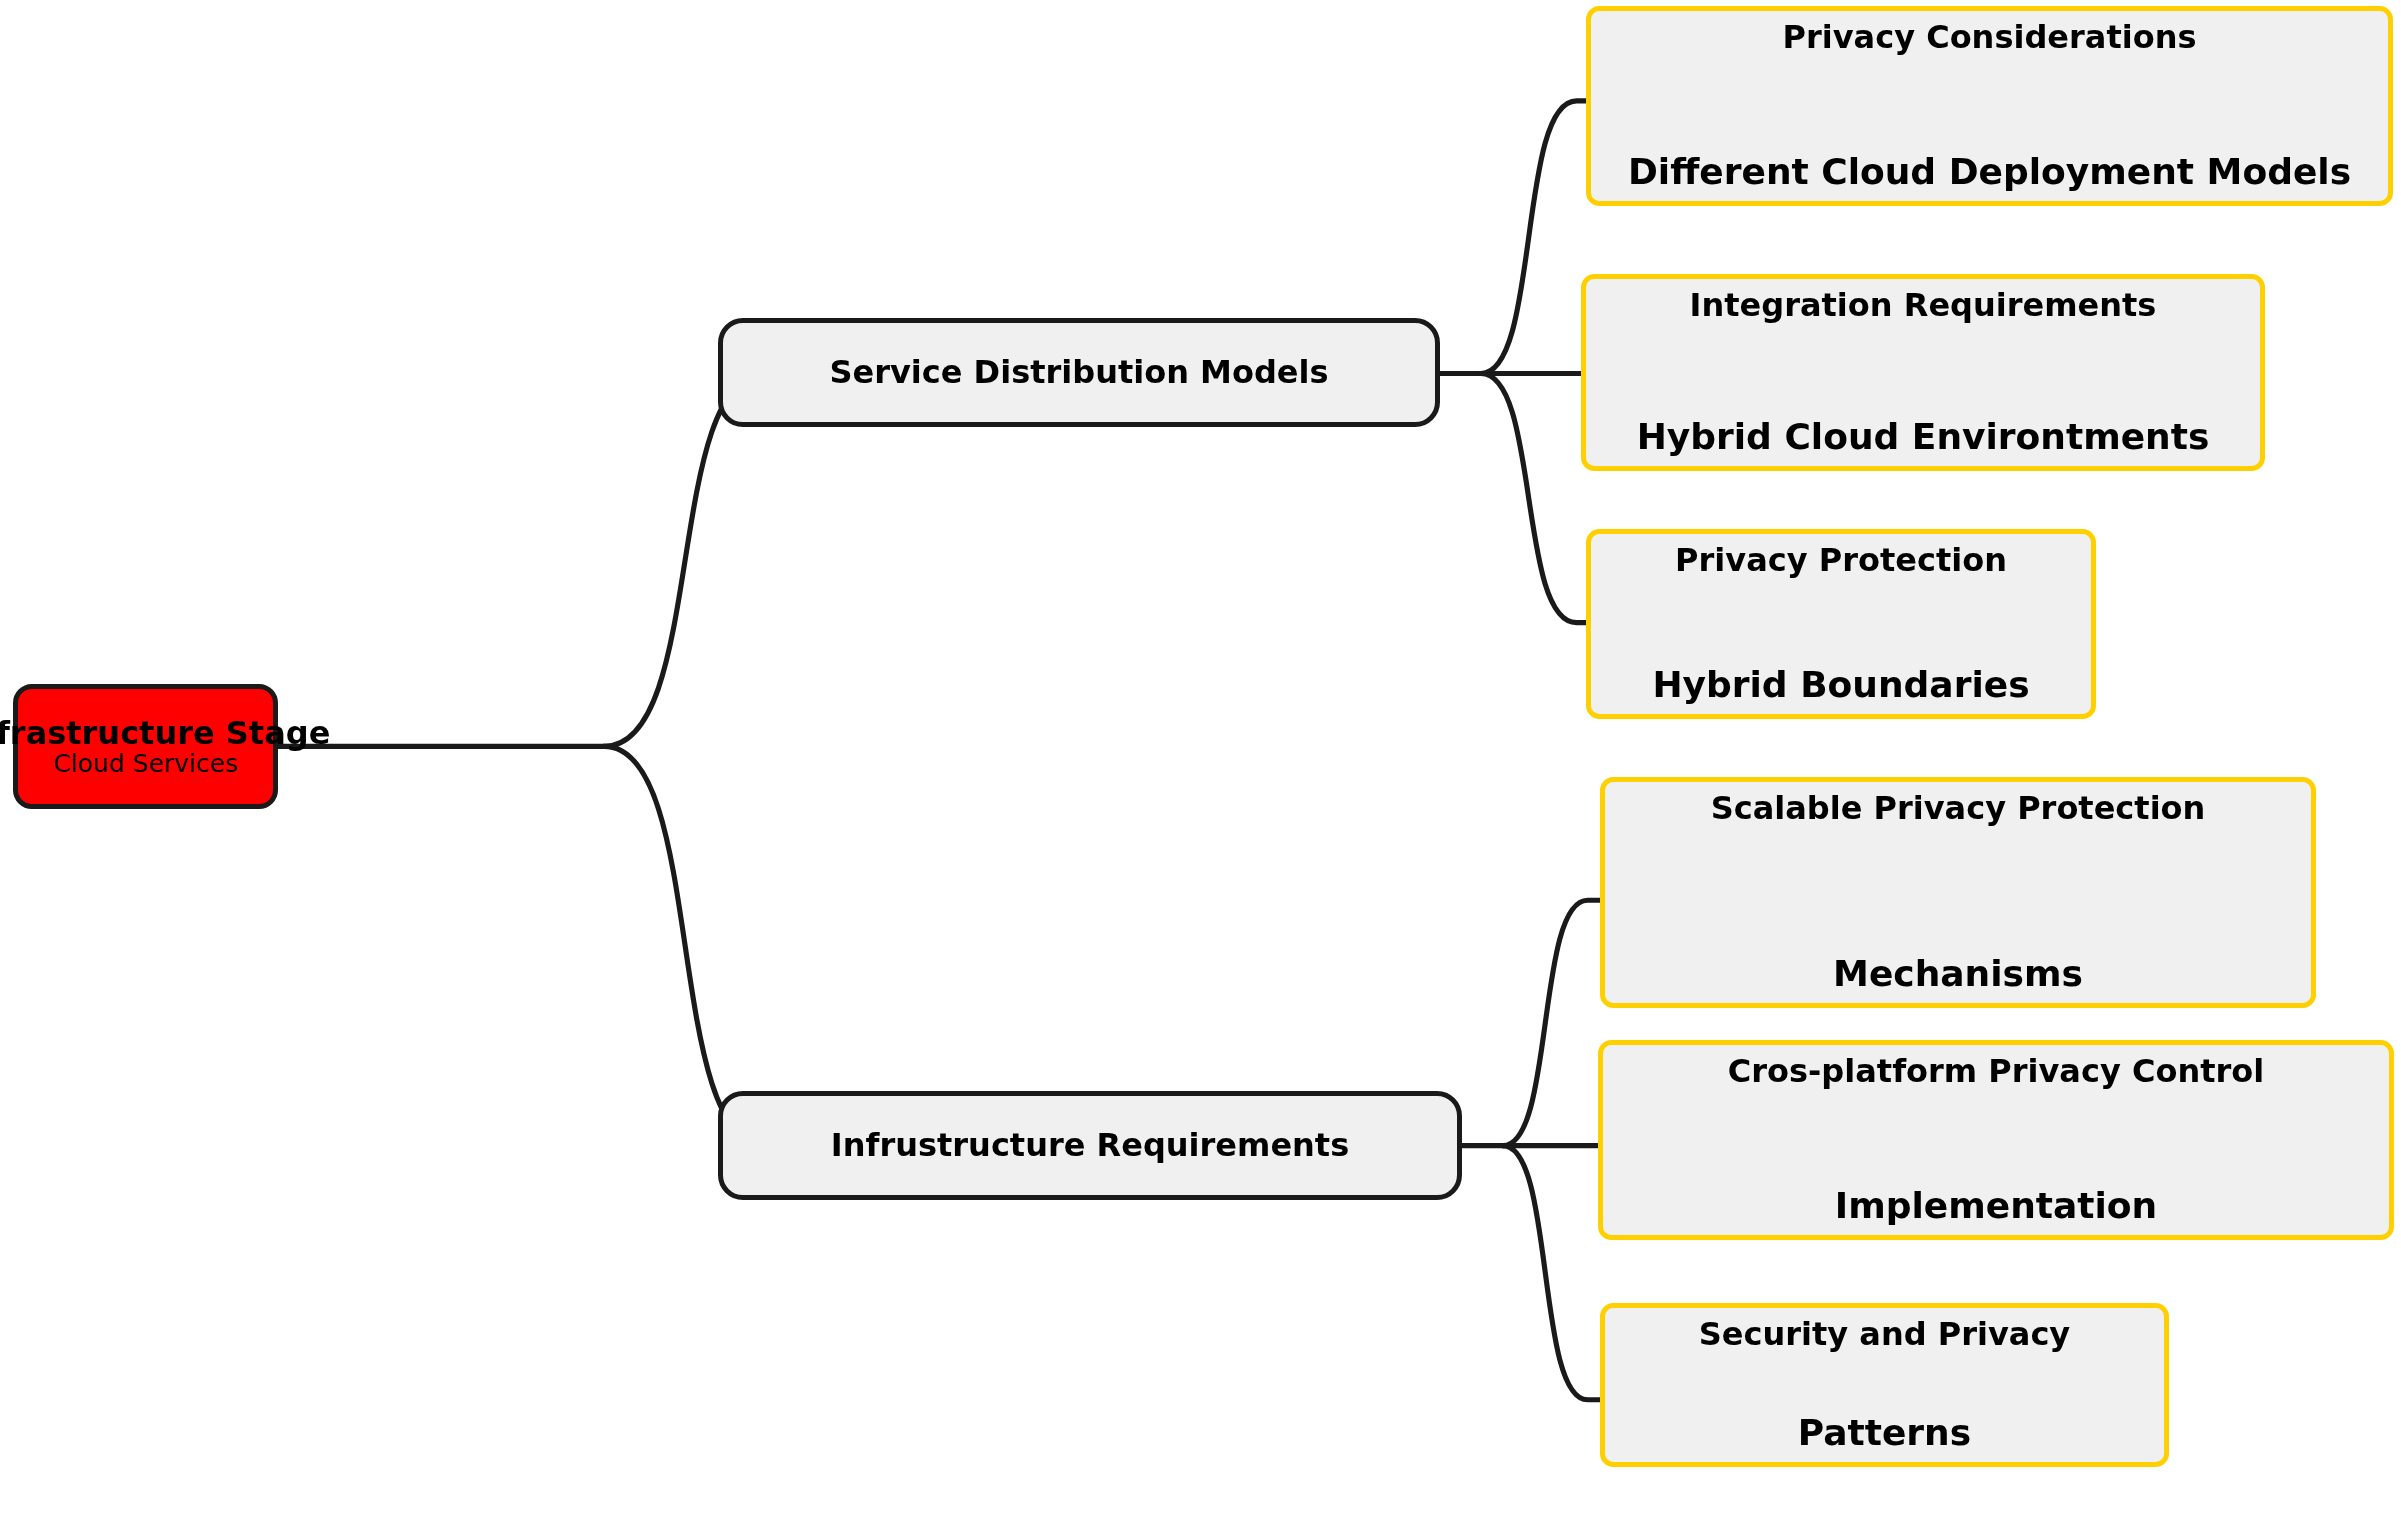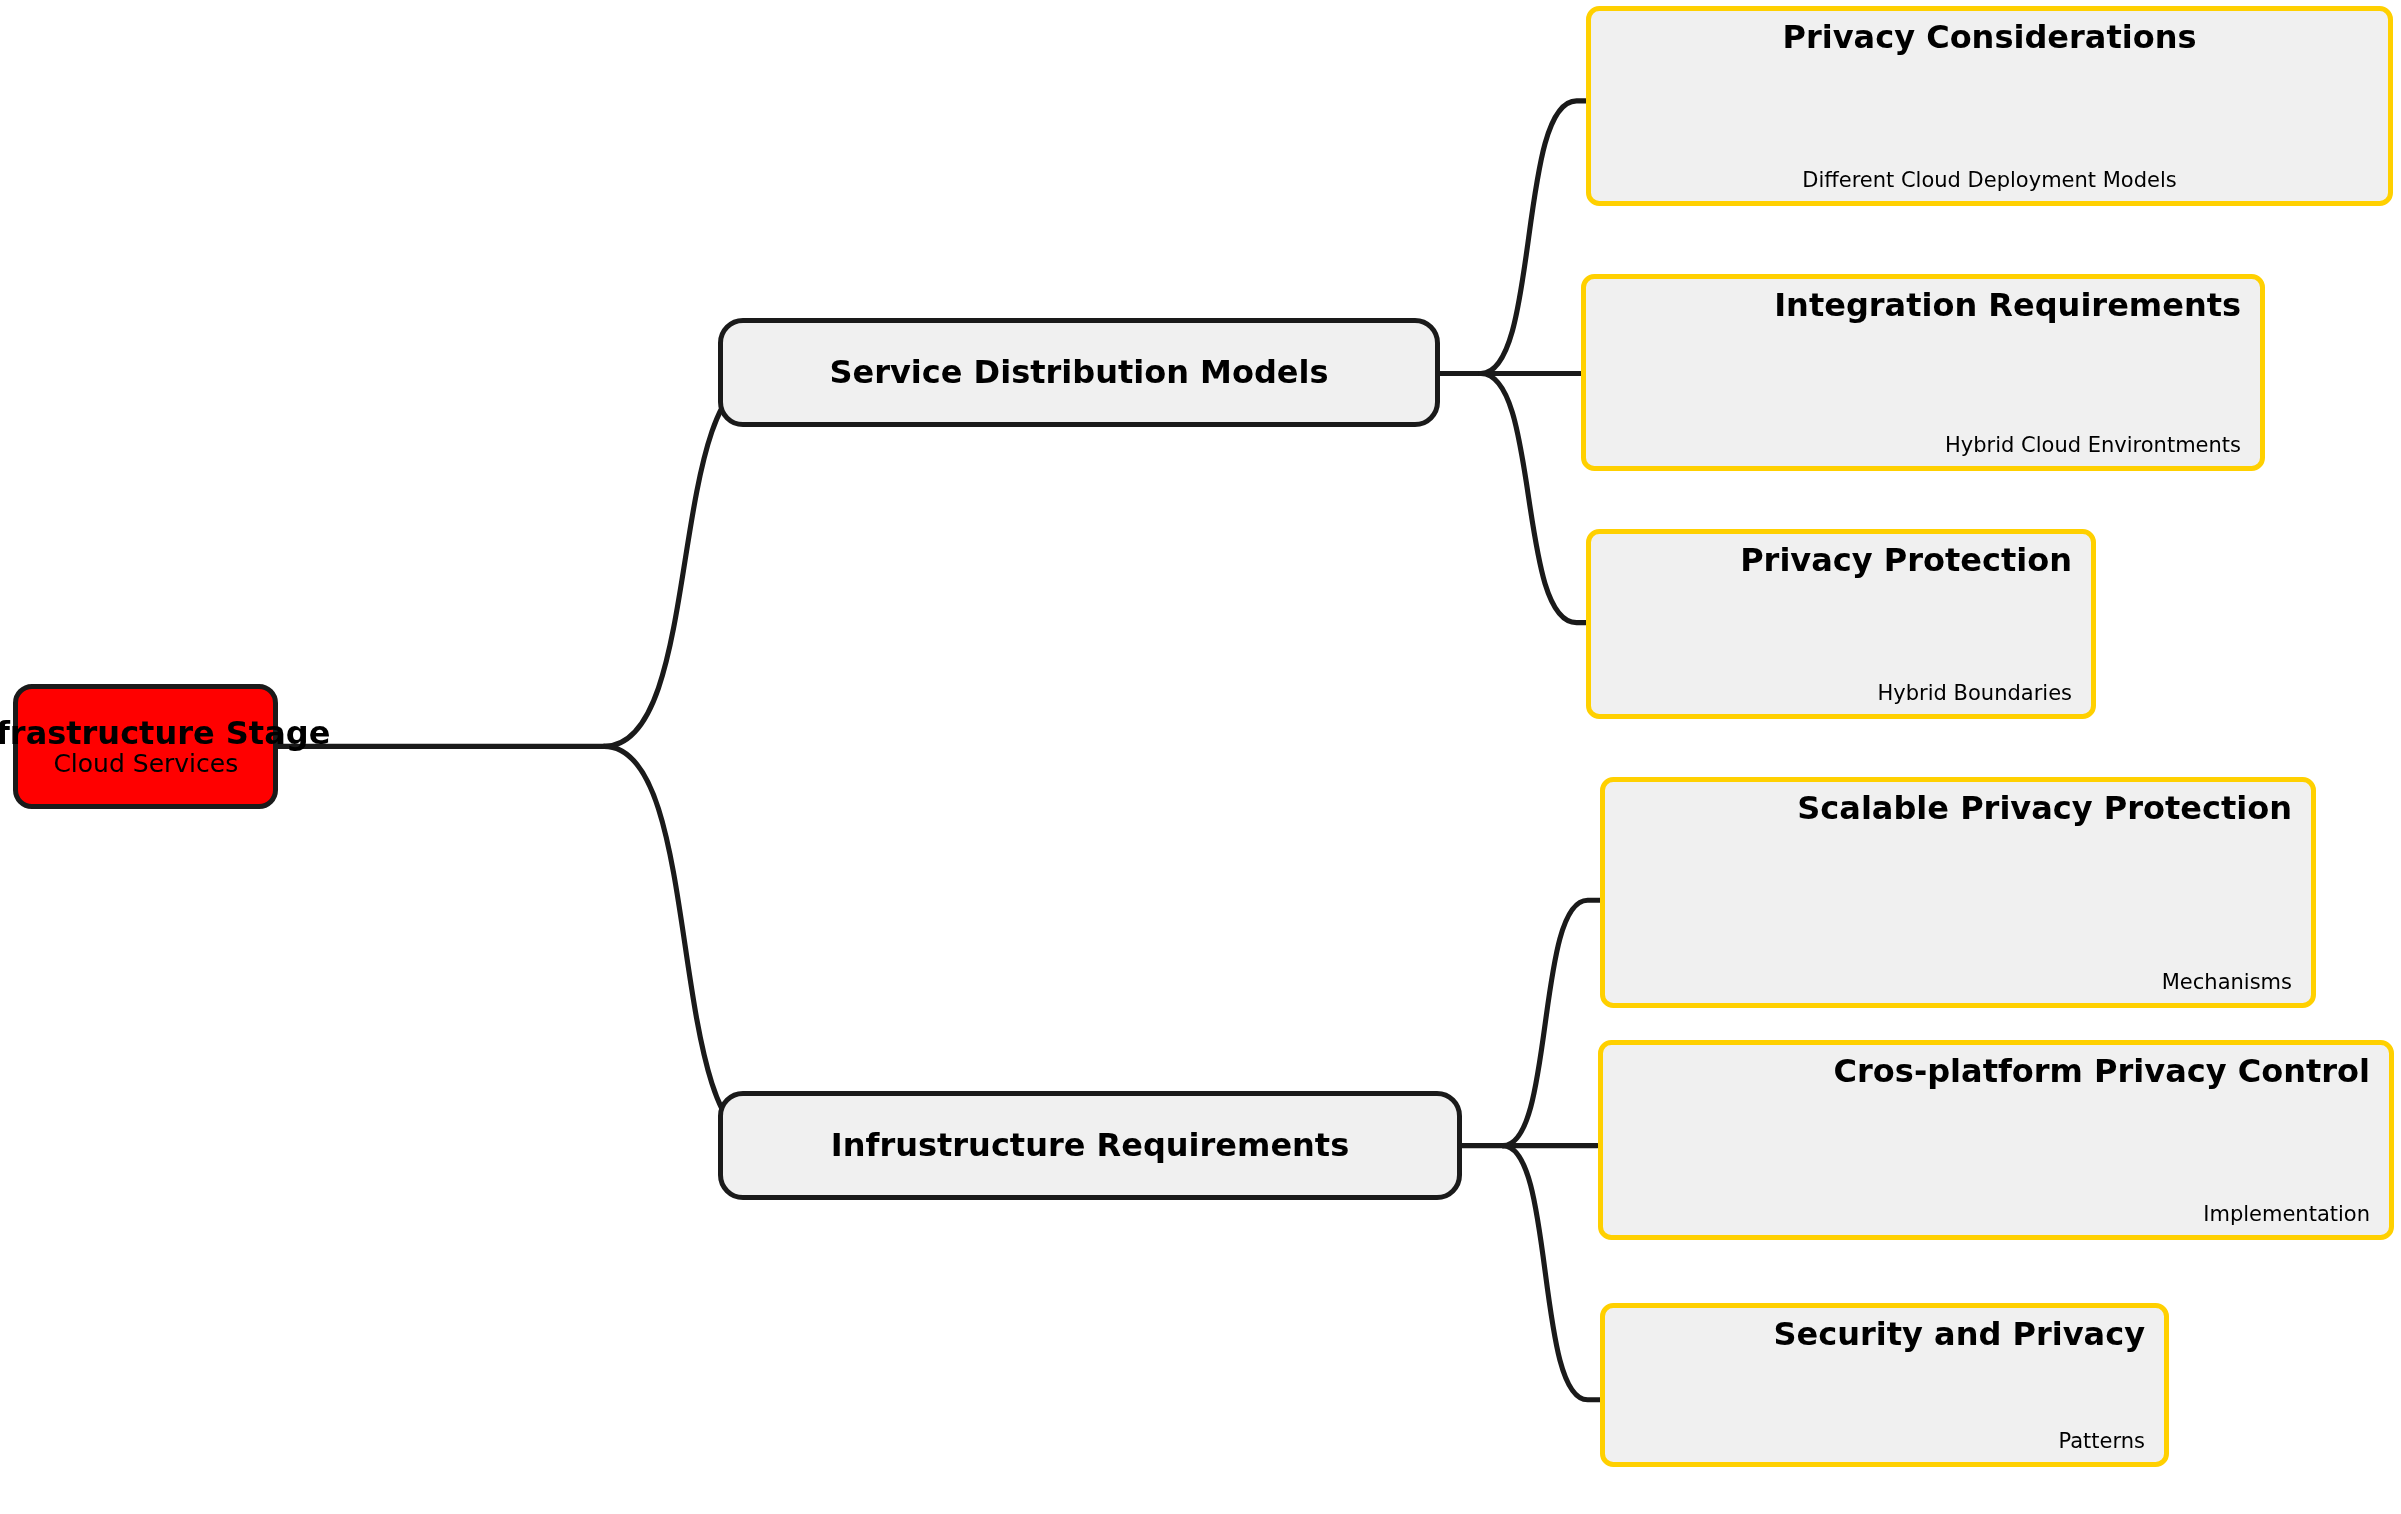--- a/index.html
+++ b/index.html
@@ -84,30 +84,30 @@
   .node-leaf .title {
     font-weight: bold;
     font-size: 32px;
     color: #000000;
     white-space: nowrap;
     line-height: 1.05;
     width: 100%;
     text-align: center;
   }
   .node-leaf .subtitle {
-    font-weight: normal;
-    font-size: 21px;
+    font-weight: bold;
+    font-size: 36px;
     color: #000000;
     white-space: nowrap;
     line-height: 1.05;
     width: 100%;
     text-align: center;
     margin-top: 44px;
   }
-  .leaf-left .title, .leaf-left .subtitle { text-align: right; }
+  .leaf-left .title, .leaf-left .subtitle { text-align: center; }
   .leaf-center .title, .leaf-center .subtitle { text-align: center; }
 </style>
 </head>
 <body>
 
 <div id="map-root">
 
   <svg id="edges" viewBox="0 0 3259 2055" width="2401" height="1514">
 
     <path d="M 378 1013 L 820 1013" fill="none" stroke="#1a1a1a" stroke-width="7" stroke-linecap="round"></path>

